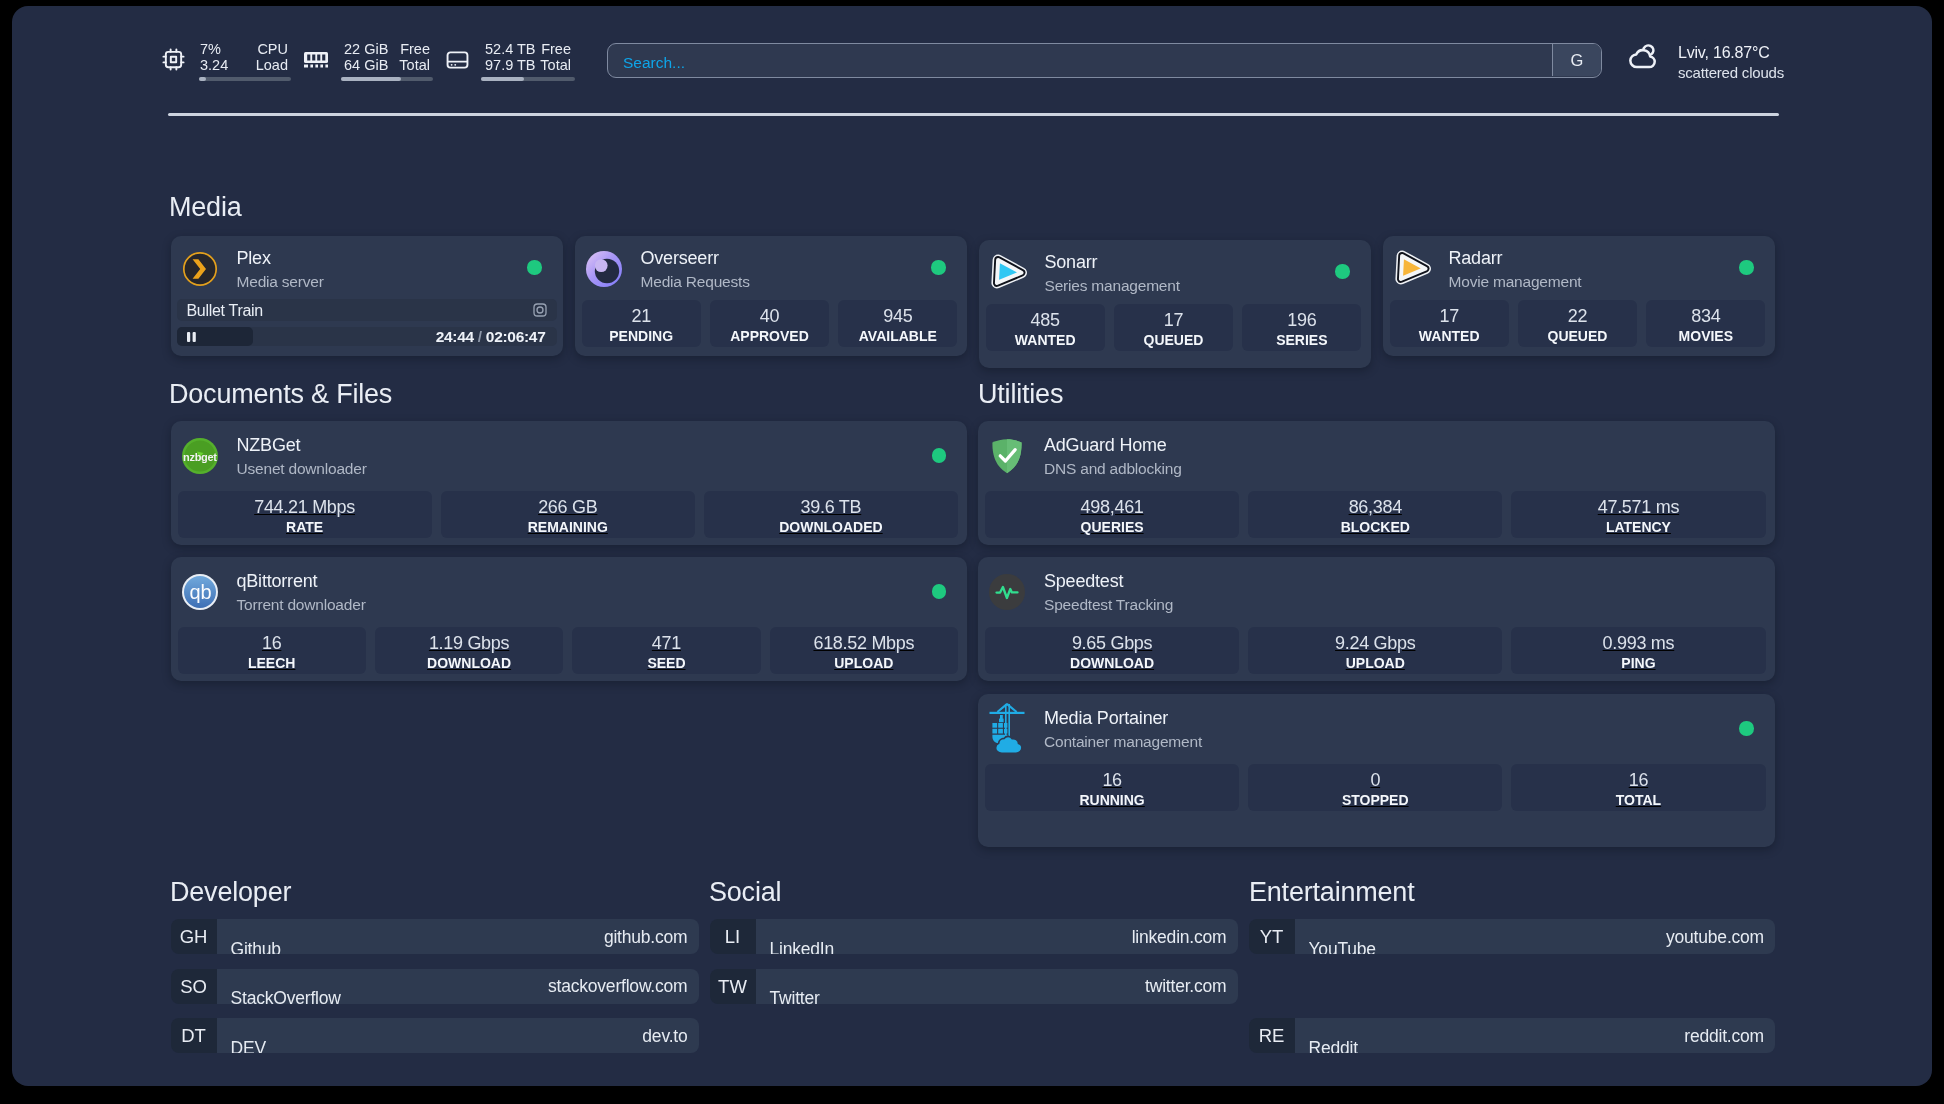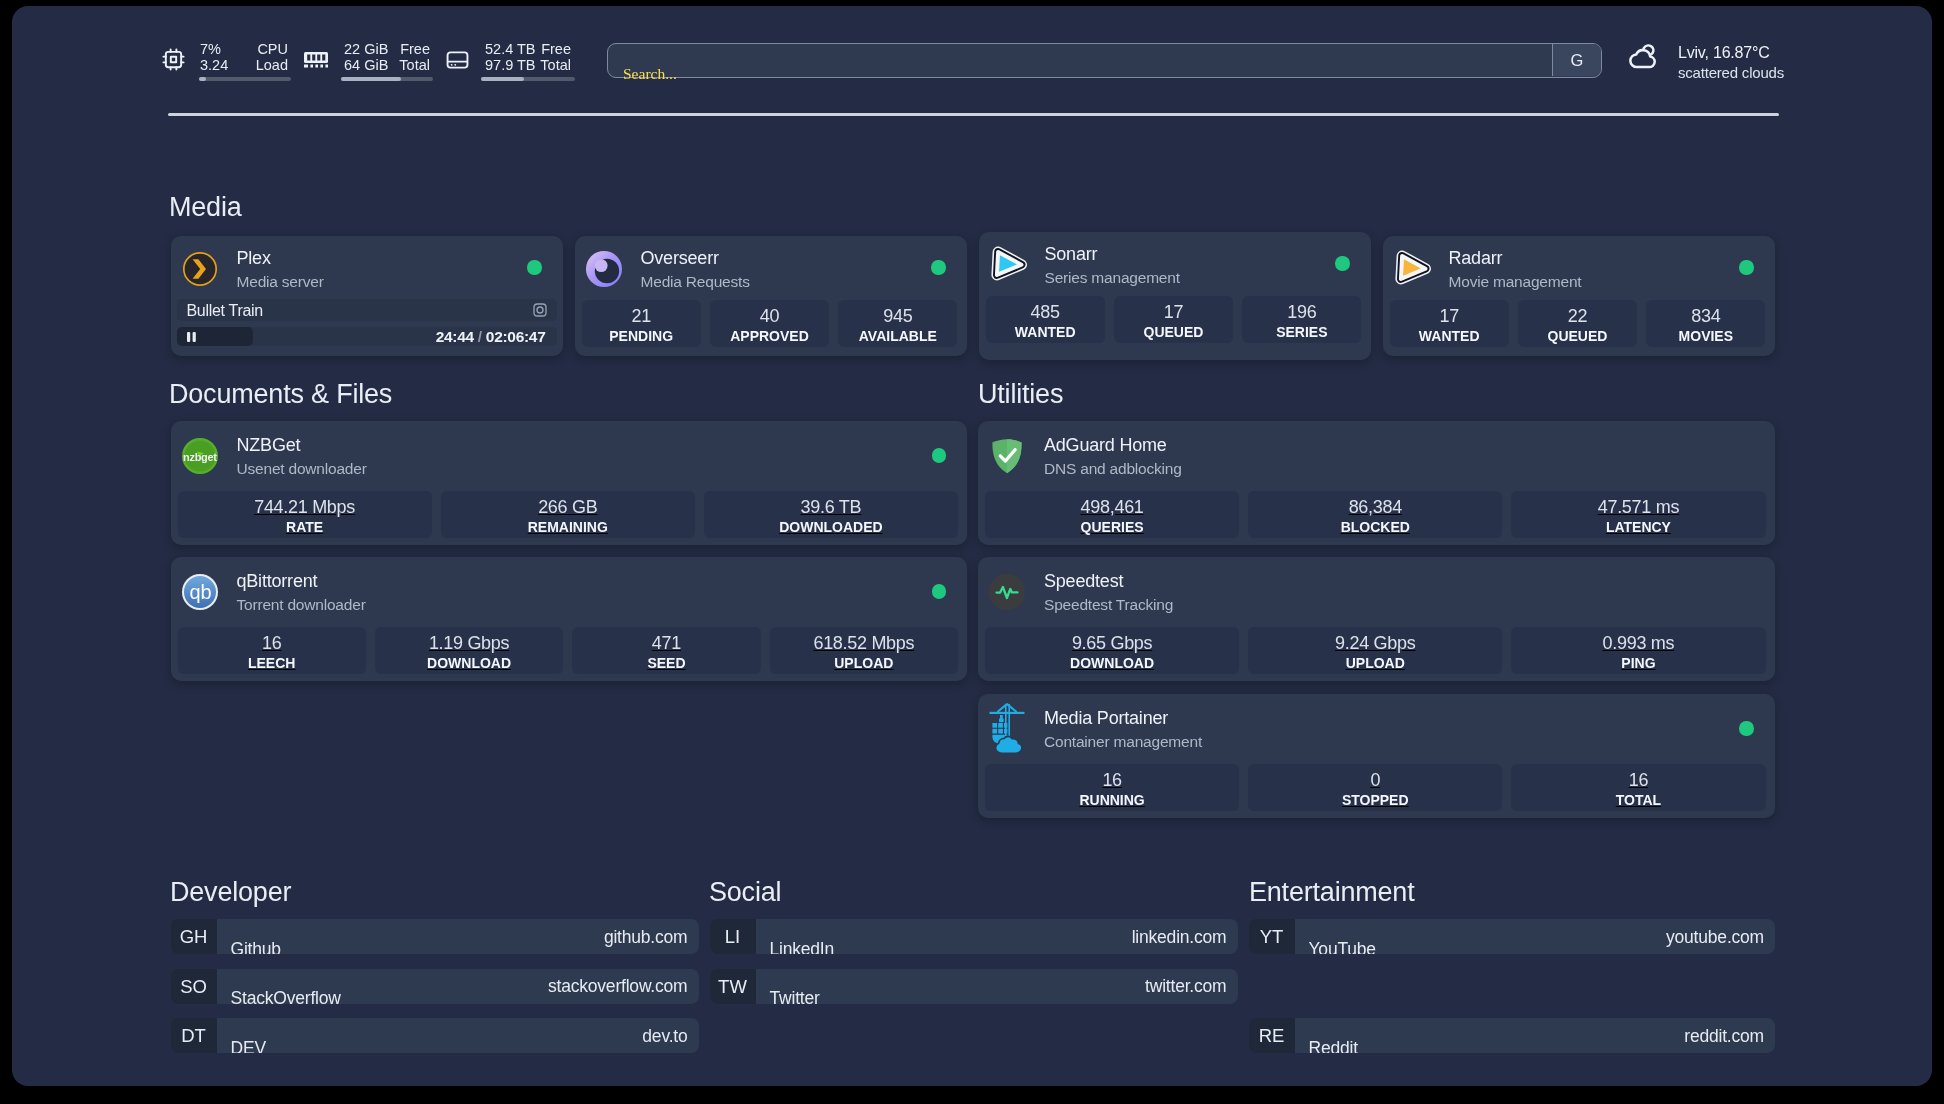--- a/index.html
+++ b/index.html
@@ -11,21 +11,21 @@
 .abs { position:absolute; }
 
 
 .resval { position:absolute; font-size:14.5px; line-height:16px; color:#e8ecf3; }
 .reslab { position:absolute; font-size:14.5px; line-height:16px; color:#e8ecf3; text-align:right; }
 .resbar { position:absolute; height:4px; border-radius:2px; background:#515b6c; top:77px; }
 .resbar i { display:block; height:4px; border-radius:2px; background:#a9b2c1; }
 
 #search { position:absolute; left:607px; top:43px; width:995px; height:35px;
   background:#2f3950; border:1.5px solid #7f8aa0; border-radius:9px; }
-#search .ph { position:absolute; left:15px; top:21px; font-size:15.5px; color:#fde047;font-family:Liberation Serif, serif; }
+#search .ph { position:absolute; left:15px; top:10px; font-size:15.5px; color:#0ea5e9; }
 #search .g { position:absolute; right:0; top:0; width:49px; height:32px; background:#3a465e;
   border-left:1.5px solid #7f8aa0; border-radius:0 7.5px 7.5px 0; color:#e8ecf3;
   font-size:16.5px; text-align:center; line-height:32px; }
 
 #wtitle { position:absolute; left:1678px; top:44px; font-size:16px; color:#eef1f7; letter-spacing:-.2px; }
 #wsub { position:absolute; left:1678px; top:64px; font-size:15px; color:#dde3ec; letter-spacing:-.2px; }
 
 #divider { position:absolute; left:168px; top:113px; width:1611px; height:2.5px;
   background:#ccd3df; border-radius:2px; }
 
@@ -186,21 +186,21 @@
           <div class="v">40</div>
           <div class="l">APPROVED</div>
         </div>
       <div class="stat">
           <div class="v">945</div>
           <div class="l">AVAILABLE</div>
         </div>
     </div>
   </div>
 
-  <div class="card" style="left:978.5px;top:232px;width:392px;height:128px">
+  <div class="card" style="left:978.5px;top:240px;width:392px;height:128px">
     <svg class="icon" style="width:40px;height:44px;top:10px;left:9px" viewBox="0 0 40 44">
       <g transform="rotate(3 20 22)">
         <path d="M9.5 10.5 L33.5 22 L9.5 33.5 Z" fill="none" stroke="#eef1f5" stroke-width="11" stroke-linejoin="round"></path>
         <path d="M9.5 10.5 L33.5 22 L9.5 33.5 Z" fill="none" stroke="#10131c" stroke-width="7.8" stroke-linejoin="round"></path>
         <path d="M9.5 10.5 L33.5 22 L9.5 33.5 Z" fill="#30c7f3" stroke="#f4f6f8" stroke-width="4" stroke-linejoin="round"></path>
       </g>
     </svg>
     <div class="title">Sonarr</div>
       <div class="sub">Series management</div>
       <div class="dot"></div>
@@ -349,21 +349,21 @@
           <div class="v">9.24 Gbps</div>
           <div class="l">UPLOAD</div>
         </div>
       <div class="stat">
           <div class="v">0.993 ms</div>
           <div class="l">PING</div>
         </div>
     </div>
   </div>
 
-  <div class="card d2" style="left:978px;top:694px;width:796.5px;height:124px">
+  <div class="card d2" style="left:978px;top:694px;width:796.5px;height:153px">
     <svg class="icon" style="left:10px;top:8px;width:38px;height:52px" viewBox="0 0 38 52" fill="#20ace5">
       <path d="M18.2 1.2 h1.6 L29.3 9.3 l-1.3 1.5 -9-7.2 -9 7.2 -1.3-1.5 z"></path>
       <rect x="1.5" y="9.8" width="35" height="2.2"></rect>
       <rect x="17" y="2" width="1.6" height="36"></rect>
       <rect x="20.4" y="2" width="1.6" height="38"></rect>
       <rect x="12" y="13" width="2.8" height="5.4"></rect>
       <rect x="11" y="16.6" width="4.6" height="3.6"></rect>
       <rect x="4.4" y="21" width="4.7" height="4.7"></rect>
         <rect x="10.2" y="21" width="4.7" height="4.7"></rect>
       <rect x="4.4" y="26.8" width="4.7" height="4.7"></rect>

